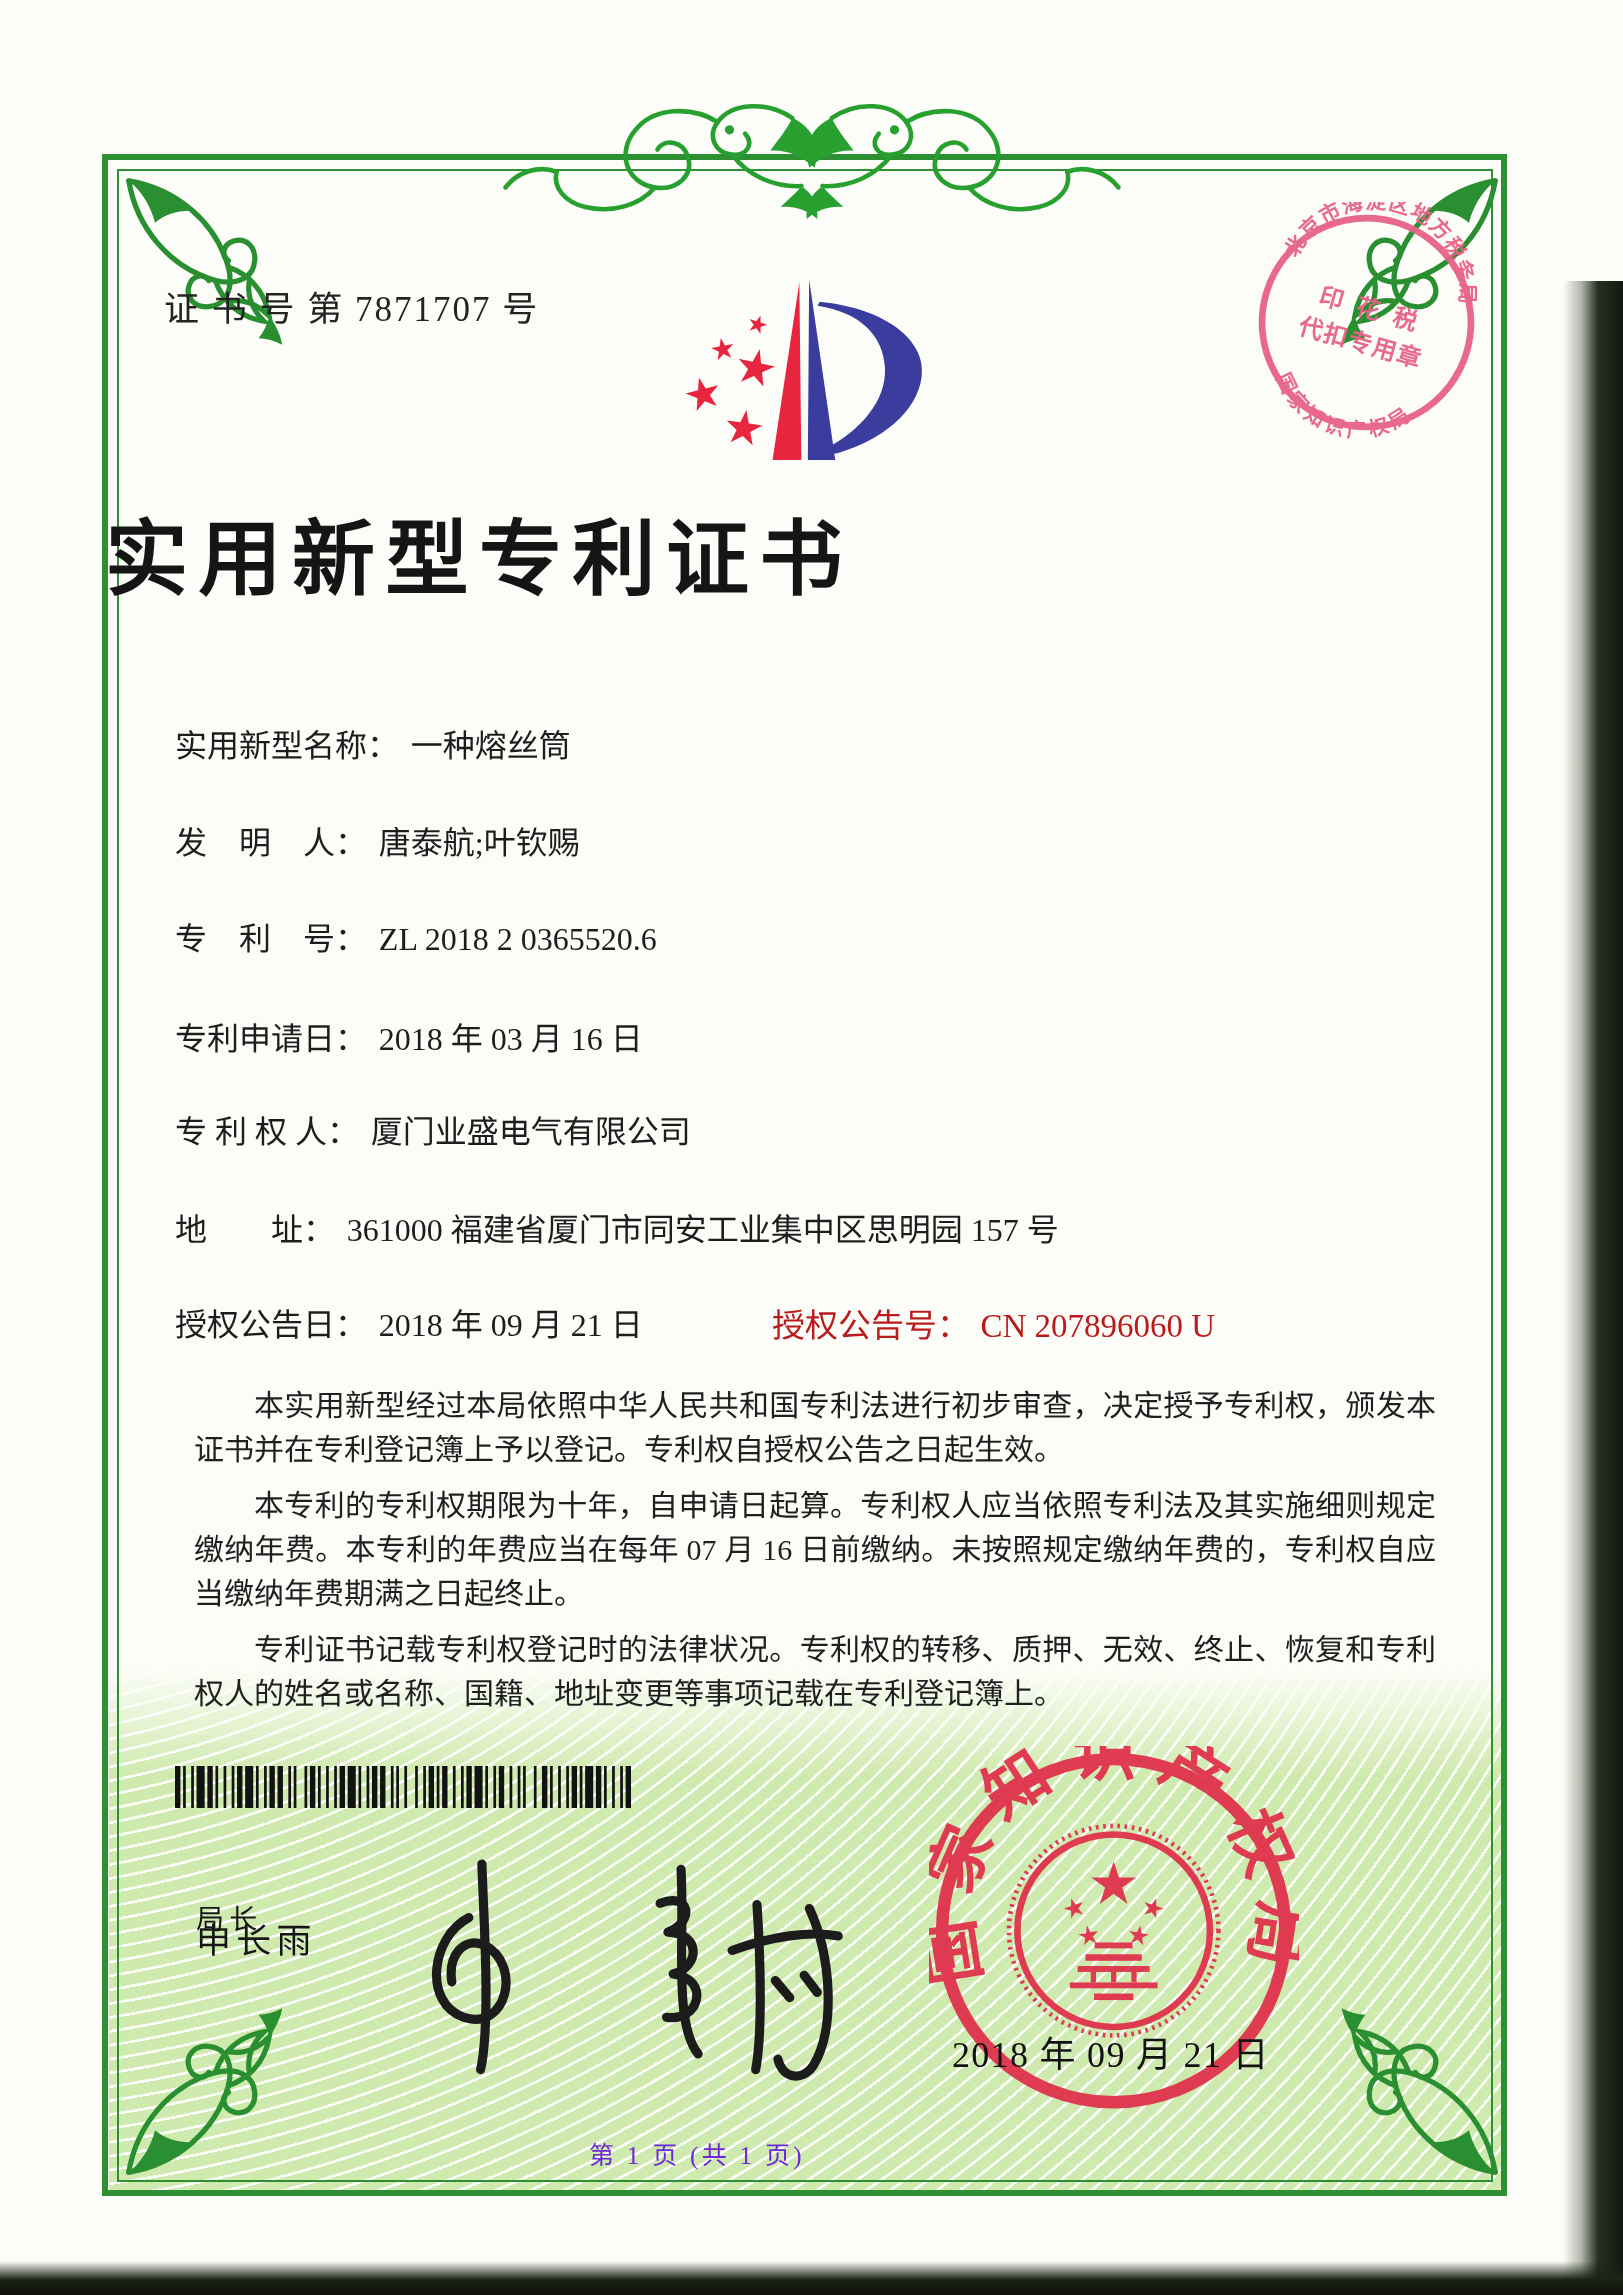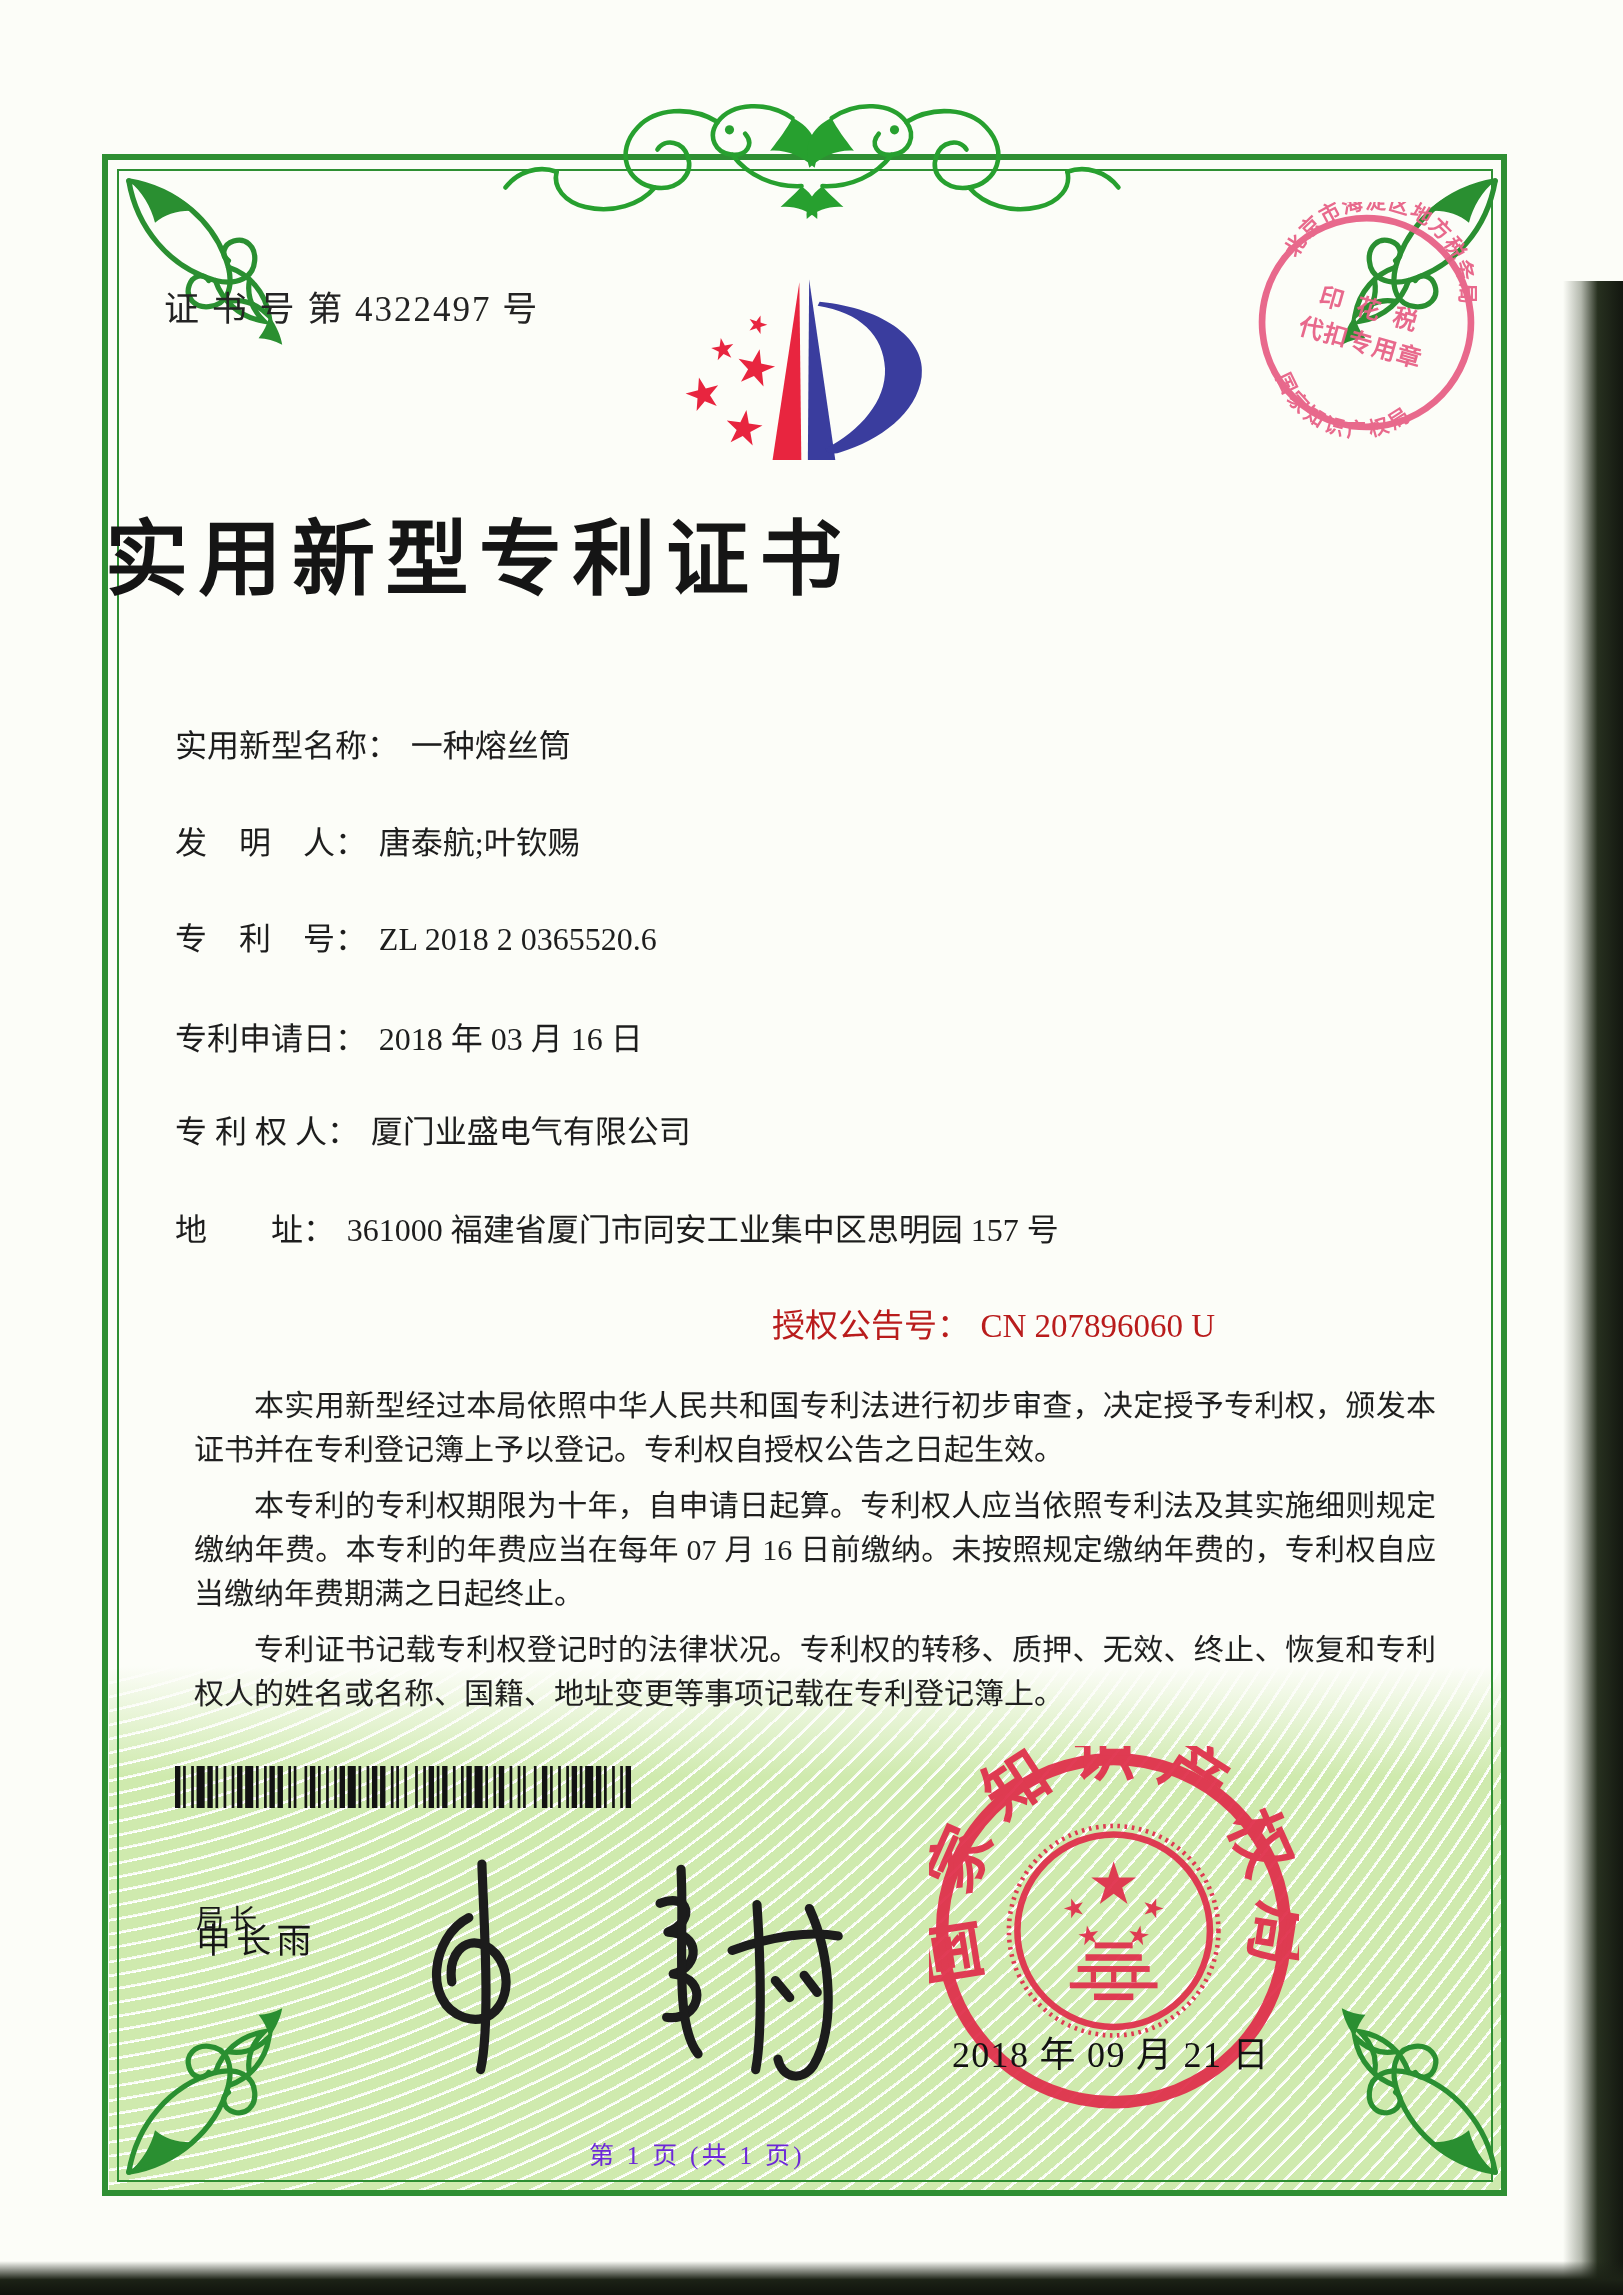--- a/index.html
+++ b/index.html
@@ -134,21 +134,21 @@
             <path d="M462 156 C 480 168, 488 186, 486 206 C 470 192, 450 186, 430 188 C 442 176, 454 166, 462 156 Z"></path>
             <circle cx="352" cy="70" r="7"></circle>
           </g>
         </g>
       </defs>
       <use href="#drag"></use>
       <use href="#drag" transform="translate(956,0) scale(-1,1)"></use>
     </svg>
   </div>
 
-  <div class="cert-no">证 书 号 第 4322497 号</div>
+  <div class="cert-no">证 书 号 第 7871707 号</div>
 
   <div class="logo">
     <svg viewBox="0 0 445 332">
       <g fill="#e8253f">
         <path d="M0,-1L0.2245,-0.309L0.951,-0.309L0.3633,0.118L0.5878,0.809L0,0.382L-0.5878,0.809L-0.3633,0.118L-0.951,-0.309L-0.2245,-0.309Z" transform="translate(143,125) scale(15) rotate(18)"></path>
         <path d="M0,-1L0.2245,-0.309L0.951,-0.309L0.3633,0.118L0.5878,0.809L0,0.382L-0.5878,0.809L-0.3633,0.118L-0.951,-0.309L-0.2245,-0.309Z" transform="translate(90,163) scale(18) rotate(-10)"></path>
         <path d="M0,-1L0.2245,-0.309L0.951,-0.309L0.3633,0.118L0.5878,0.809L0,0.382L-0.5878,0.809L-0.3633,0.118L-0.951,-0.309L-0.2245,-0.309Z" transform="translate(140,192) scale(30) rotate(12)"></path>
         <path d="M0,-1L0.2245,-0.309L0.951,-0.309L0.3633,0.118L0.5878,0.809L0,0.382L-0.5878,0.809L-0.3633,0.118L-0.951,-0.309L-0.2245,-0.309Z" transform="translate(60,232) scale(27) rotate(-14)"></path>
         <path d="M0,-1L0.2245,-0.309L0.951,-0.309L0.3633,0.118L0.5878,0.809L0,0.382L-0.5878,0.809L-0.3633,0.118L-0.951,-0.309L-0.2245,-0.309Z" transform="translate(122,284) scale(29) rotate(8)"></path>
         <polygon points="207,60 166,332 210,332"></polygon>
@@ -190,20 +190,23 @@
     <span class="flabel">专　利　号</span><span>：</span><span class="val">ZL 2018 2 0365520.6</span>
   </div>
   <div class="frow" style="top:1013px">
     <span class="flabel">专利申请日</span><span>：</span><span class="val">2018 年 03 月 16 日</span>
   </div>
   <div class="frow" style="top:1106px">
     <span class="flabel">专 利 权 人</span><span>：</span><span class="val">厦门业盛电气有限公司</span>
   </div>
   <div class="frow" style="top:1204px">
     <span class="flabel">地　　址</span><span>：</span><span class="val">361000 福建省厦门市同安工业集中区思明园 157 号</span>
+  </div>
+  <div class="frow" style="top:1299px">
+    <span class="flabel">授权公告日</span><span>：</span><span class="val">2018 年 09 月 21 日</span>
   </div>
   <div class="grant-no">
     <span>授权公告号</span><span>：</span><span class="val">CN 207896060 U</span>
   </div>
 
   <div class="paras">
     <p>本实用新型经过本局依照中华人民共和国专利法进行初步审查，决定授予专利权，颁发本证书并在专利登记簿上予以登记。专利权自授权公告之日起生效。</p>
     <p>本专利的专利权期限为十年，自申请日起算。专利权人应当依照专利法及其实施细则规定缴纳年费。本专利的年费应当在每年 07 月 16 日前缴纳。未按照规定缴纳年费的，专利权自应当缴纳年费期满之日起终止。</p>
     <p>专利证书记载专利权登记时的法律状况。专利权的转移、质押、无效、终止、恢复和专利权人的姓名或名称、国籍、地址变更等事项记载在专利登记簿上。</p>
   </div>

